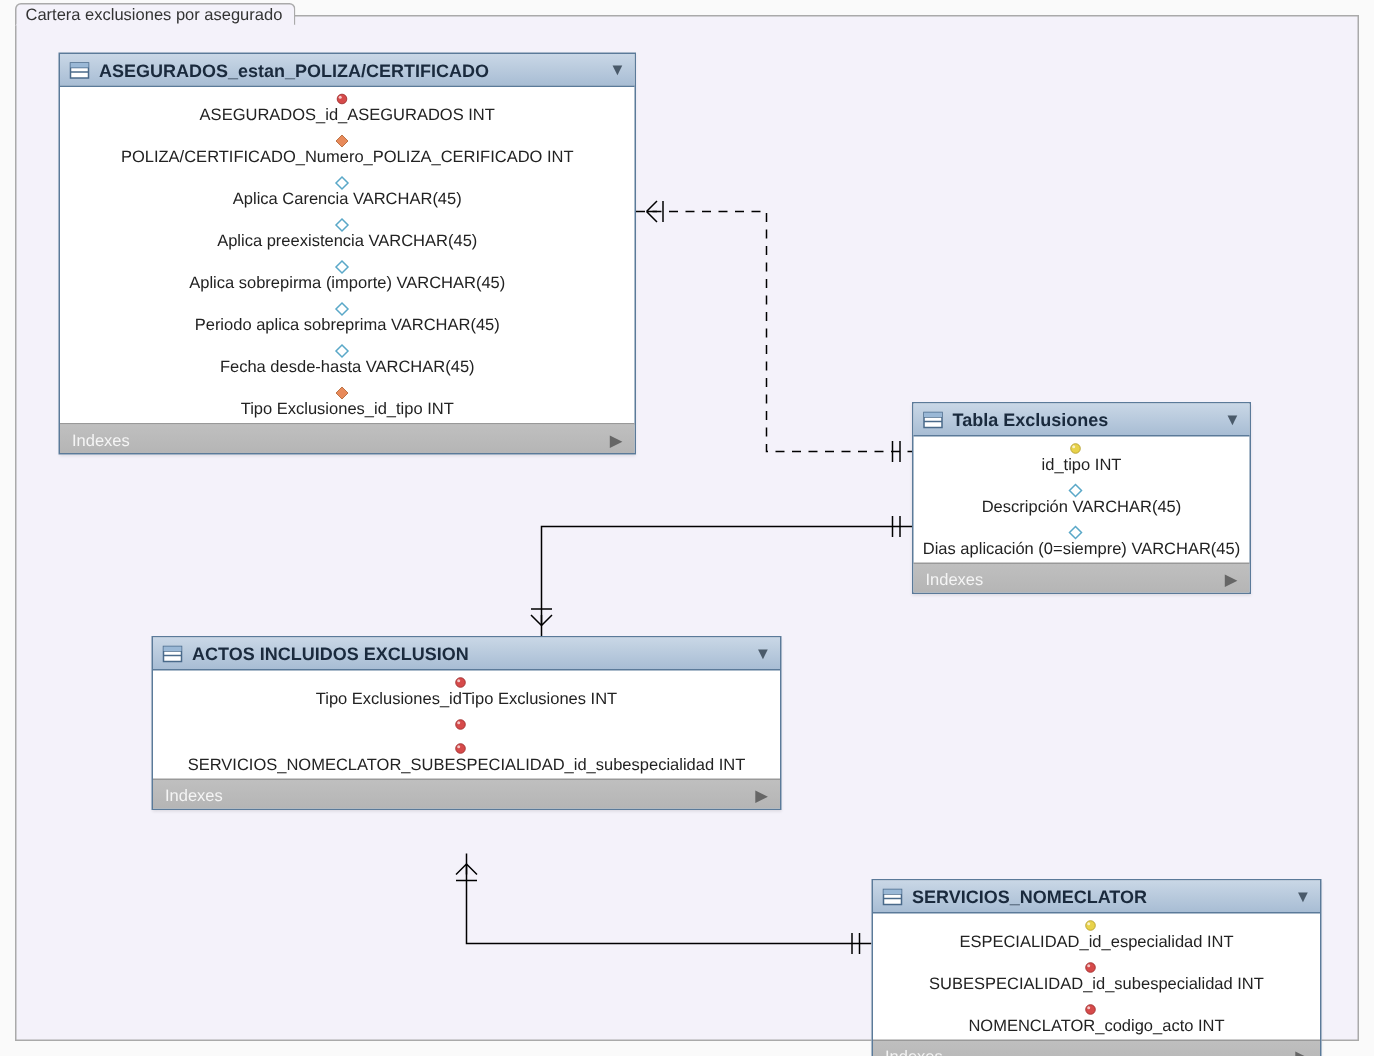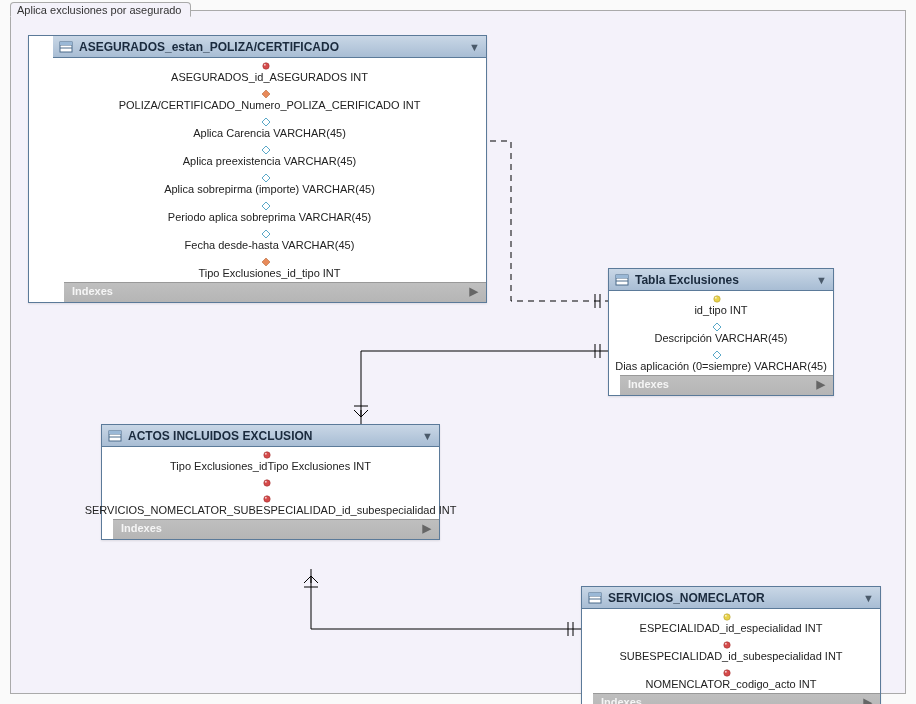--- a/index.html
+++ b/index.html
@@ -68,44 +68,43 @@
   }
   .col-row .col-icon {
     display: inline-flex;
     width: 12px;
     margin-right: 6px;
   }
   .indexes-footer {
     background: linear-gradient(#bfbfbf, #b5b5b5);
     border-top: 1px solid #999;
     display: flex;
-    align-items: flex-start;
+    align-items: flex-end;
     padding: 2px 8px;
     height: 20px;
     color: #f5f5f5;
-    font-weight: bold;
+    font-weight: normal;
     font-size: 11px;
-    margin-left: 11px;
   }
   .indexes-footer .exp {
     margin-left: auto;
     color: #666;
   }
   svg.connector {
     position: absolute;
     pointer-events: none;
     overflow: visible;
   }
 </style>
 </head>
 <body>
 
 <div class="canvas">
   <div class="canvas-title-tab">
-    <span>Aplica exclusiones por asegurado</span>
+    <span>Cartera exclusiones por asegurado</span>
   </div>
 
   <svg class="connector" width="900" height="690">
 
     <defs></defs>
 
     <g stroke="#000" stroke-width="1" fill="none" stroke-dasharray="6,5">
       <path d="M 413 130 L 500 130 L 500 290 L 597 290"></path>
     </g>
 
@@ -132,21 +131,21 @@
       <path d="M 300 558 L 300 618 L 570 618"></path>
 
       <path d="M 300 565 L 293 572 M 300 565 L 307 572 M 300 565 L 300 572"></path>
       <line x1="293" y1="576" x2="307" y2="576"></line>
 
       <line x1="562" y1="611" x2="562" y2="625"></line>
       <line x1="557" y1="611" x2="557" y2="625"></line>
     </g>
   </svg>
 
-  <div class="table" id="t-asegurados" style="left:17px; top:24px; width:459px;padding-left:24px;">
+  <div class="table" id="t-asegurados" style="left:28px; top:24px; width:385px;">
     <div class="table-header">
       <span class="table-icon">
           <svg width="14" height="12">
             <rect x="1" y="1" width="12" height="10" fill="#fff" stroke="#4a6a8a"></rect>
             <line x1="1" y1="4" x2="13" y2="4" stroke="#4a6a8a"></line>
             <line x1="1" y1="7" x2="13" y2="7" stroke="#4a6a8a"></line>
             <rect x="1" y="1" width="12" height="3" fill="#9ab8d6"></rect>
           </svg>
         </span>
       <span class="title">ASEGURADOS_estan_POLIZA/CERTIFICADO</span>
@@ -264,21 +263,21 @@
           </span>
           <span>Dias aplicación (0=siempre) VARCHAR(45)</span>
         </div>
       </div>
     <div class="indexes-footer">
       <span>Indexes</span>
       <span class="exp">▶</span>
     </div>
   </div>
 
-  <div class="table" id="t-actos" style="left:90px; top:413px; width:339px;">
+  <div class="table" id="t-actos" style="left:90px; top:413px; width:420px;">
     <div class="table-header">
       <span class="table-icon">
           <svg width="14" height="12">
             <rect x="1" y="1" width="12" height="10" fill="#fff" stroke="#4a6a8a"></rect>
             <line x1="1" y1="4" x2="13" y2="4" stroke="#4a6a8a"></line>
             <line x1="1" y1="7" x2="13" y2="7" stroke="#4a6a8a"></line>
             <rect x="1" y="1" width="12" height="3" fill="#9ab8d6"></rect>
           </svg>
         </span>
       <span class="title">ACTOS INCLUIDOS EXCLUSION</span>

